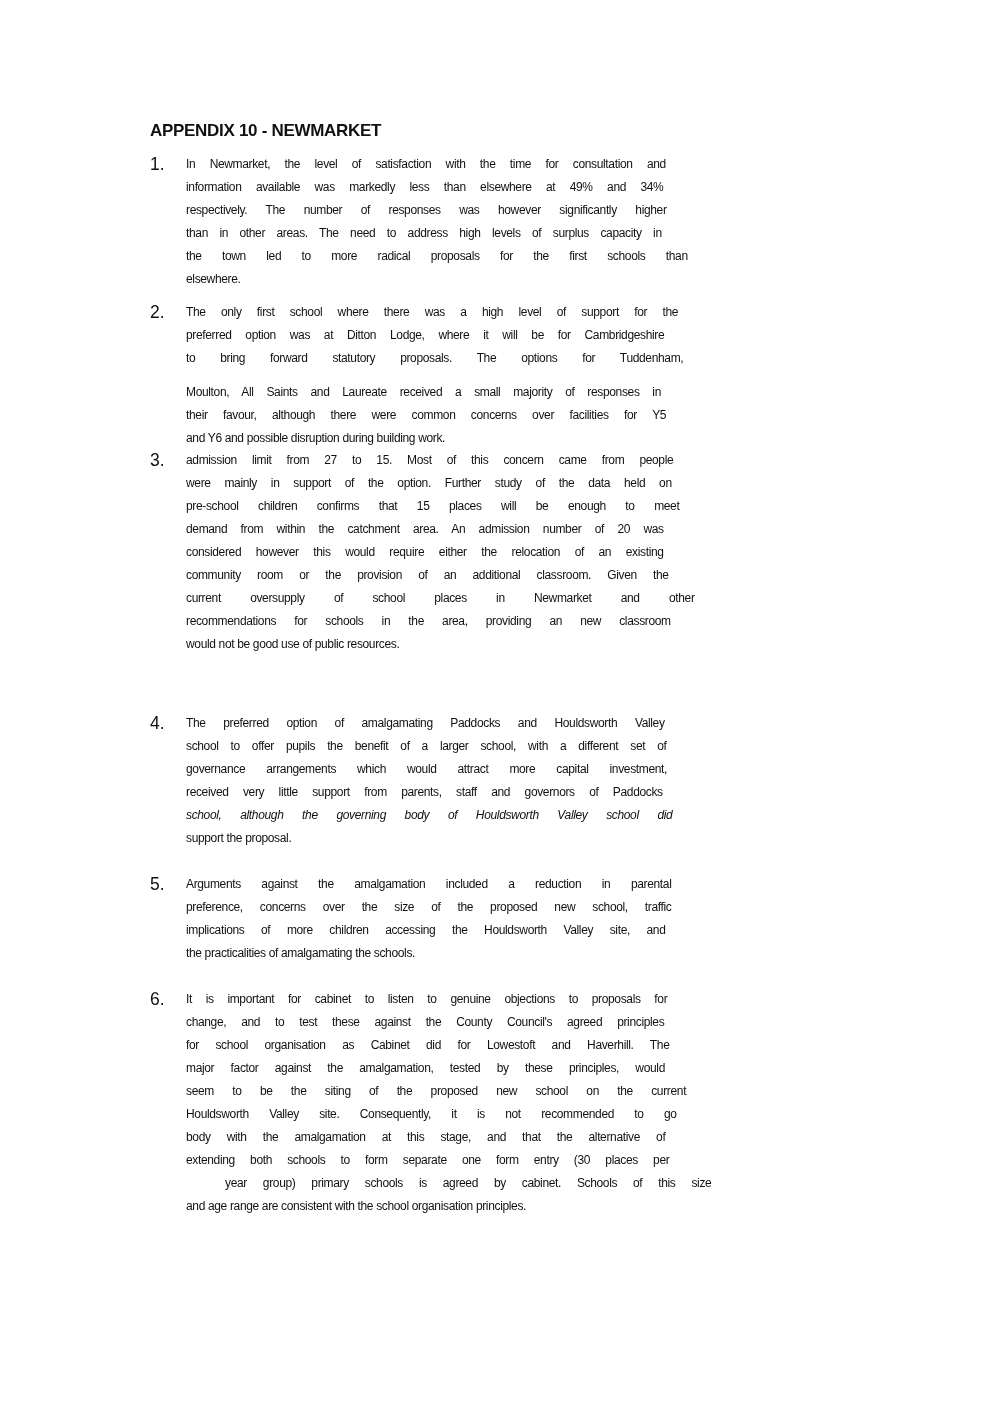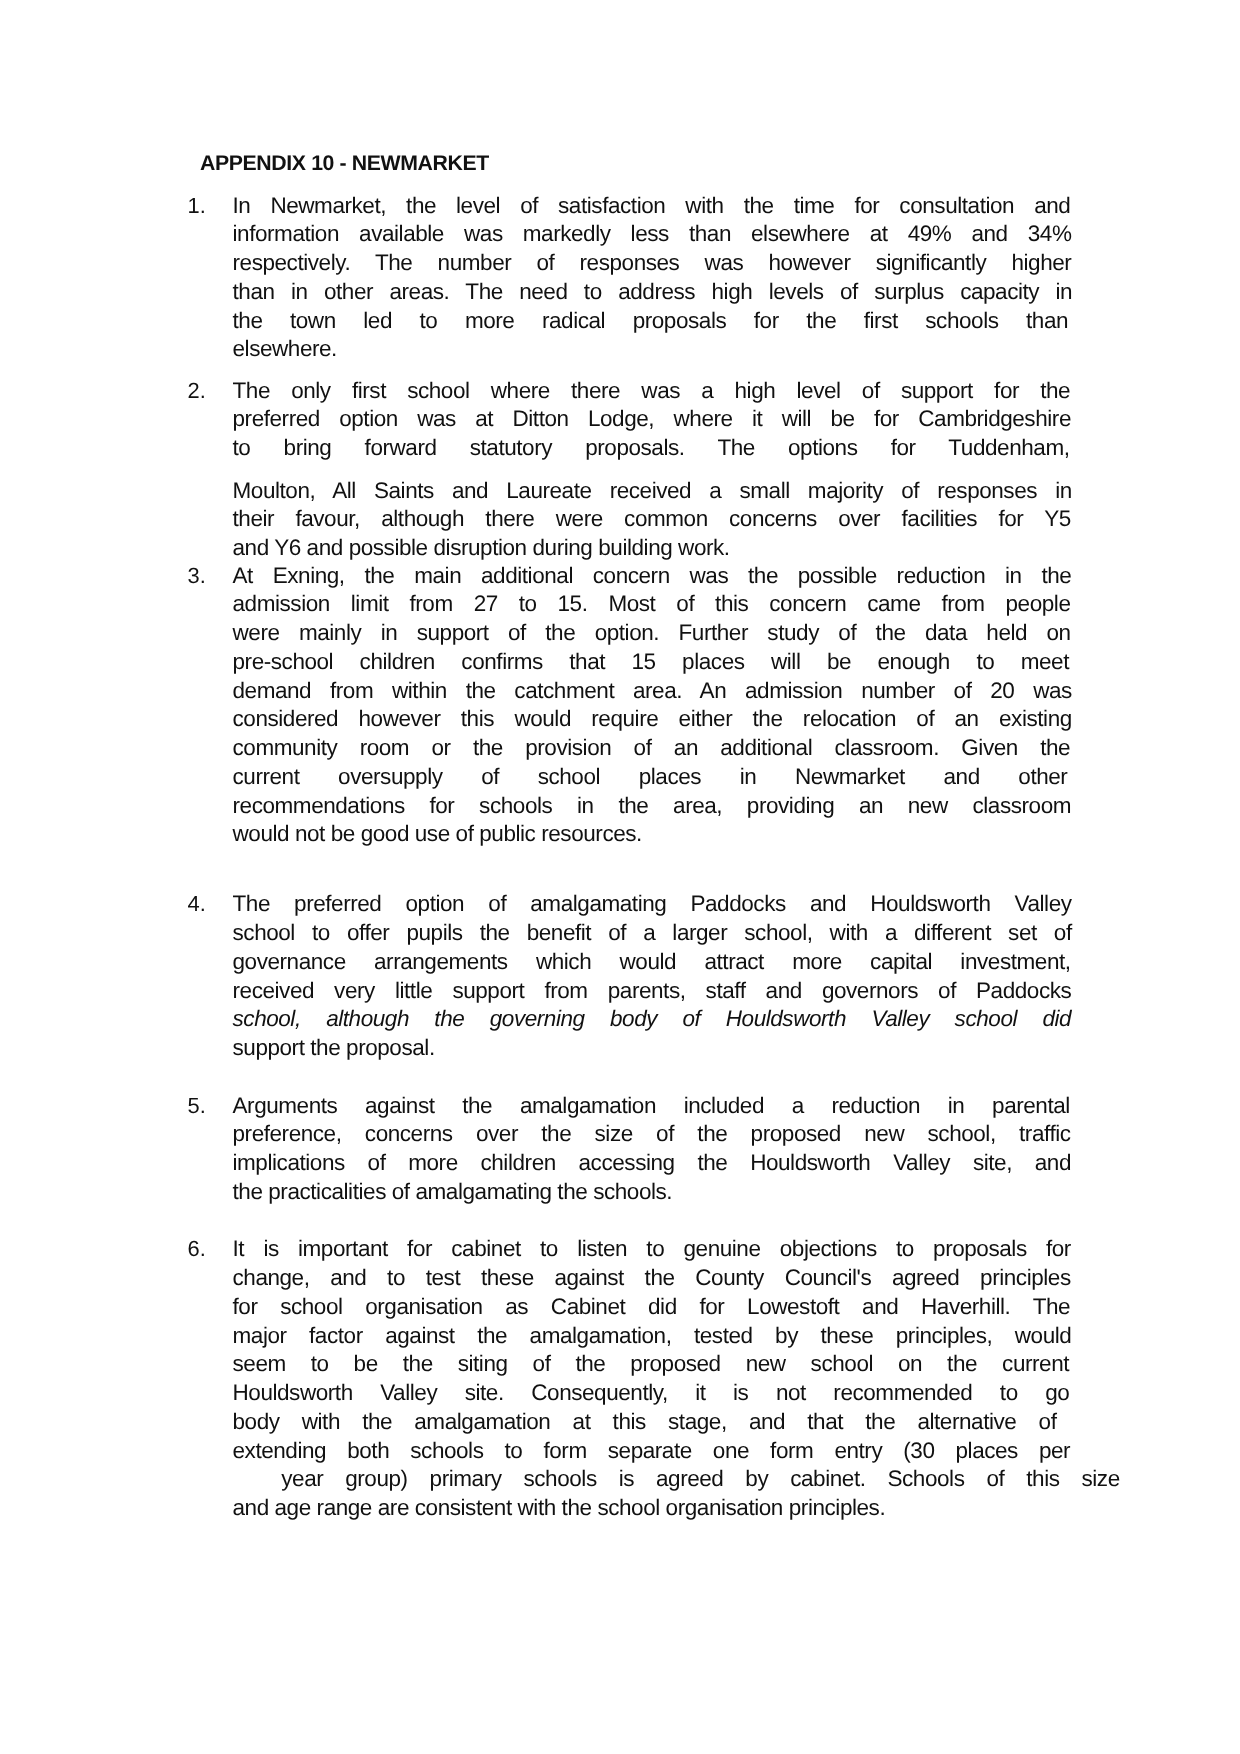--- a/index.html
+++ b/index.html
@@ -18,21 +18,21 @@
     .page {
       position: absolute;
       left: 0;
       top: 0;
       width: 992px;
       height: 1403px;
       background: #ffffff;
     }
     .heading {
       position: absolute;
-      left: 160px;
+      left: 150px;
       top: 121px;
       font-size: 17px;
       font-weight: bold;
       letter-spacing: -0.3px;
       white-space: nowrap;
     }
     .para {
       position: absolute;
       left: 150px;
       width: 691px;
@@ -45,21 +45,21 @@
       line-height: 23px;
     }
     .lines {
       position: absolute;
       left: 36px;
       top: 0;
       width: 655px;
     }
     .line {
       display: block;
-      font-size: 18px;
+      font-size: 12px;
       line-height: 23px;
       height: 23px;
       white-space: nowrap;
       text-align: justify;
       text-align-last: justify;
       letter-spacing: -0.35px;
       word-spacing: 0px;
       transform-origin: left top;
     }
     .line.last {
@@ -98,21 +98,20 @@
       <span class="line" style="display: block; width: 655px; word-spacing: 21.88px; text-align-last: left;">to bring forward statutory proposals. The options for Tuddenham,</span>
       <span class="line" style="display: block; width: 655px; word-spacing: 9.82px; text-align-last: left; margin-top: 11px;">Moulton, All Saints and Laureate received a small majority of responses in</span>
       <span class="line" style="display: block; width: 655px; word-spacing: 12.4px; text-align-last: left;">their favour, although there were common concerns over facilities for Y5</span>
       <span class="line last" style="display: block; width: auto;">and Y6 and possible disruption during building work.</span>
     </div>
   </div>
 
   <div class="para" id="p3">
     <span class="num">3.</span>
     <div class="lines">
-      <span class="line" style="display: block; width: 655px; word-spacing: 11.18px; text-align-last: left;">At Exning, the main additional concern was the possible reduction in the</span>
       <span class="line" style="display: block; width: 655px; word-spacing: 12.08px; text-align-last: left;">admission limit from 27 to 15. Most of this concern came from people</span>
       <span class="line" style="display: block; width: 655px; word-spacing: 10.85px; text-align-last: left;">were mainly in support of the option. Further study of the data held on</span>
       <span class="line" style="display: block; width: 655px; word-spacing: 16.5px; text-align-last: left;">pre-school children confirms that 15 places will be enough to meet</span>
       <span class="line" style="display: block; width: 655px; word-spacing: 10.36px; text-align-last: left;">demand from within the catchment area. An admission number of 20 was</span>
       <span class="line" style="display: block; width: 655px; word-spacing: 11.6px; text-align-last: left;">considered however this would require either the relocation of an existing</span>
       <span class="line" style="display: block; width: 655px; word-spacing: 13.2px; text-align-last: left;">community room or the provision of an additional classroom. Given the</span>
       <span class="line" style="display: block; width: 655px; word-spacing: 26.25px; text-align-last: left;">current oversupply of school places in Newmarket and other</span>
       <span class="line" style="display: block; width: 655px; word-spacing: 15.11px; text-align-last: left;">recommendations for schools in the area, providing an new classroom</span>
       <span class="line last" style="display: block; width: auto;">would not be good use of public resources.</span>
     </div>

